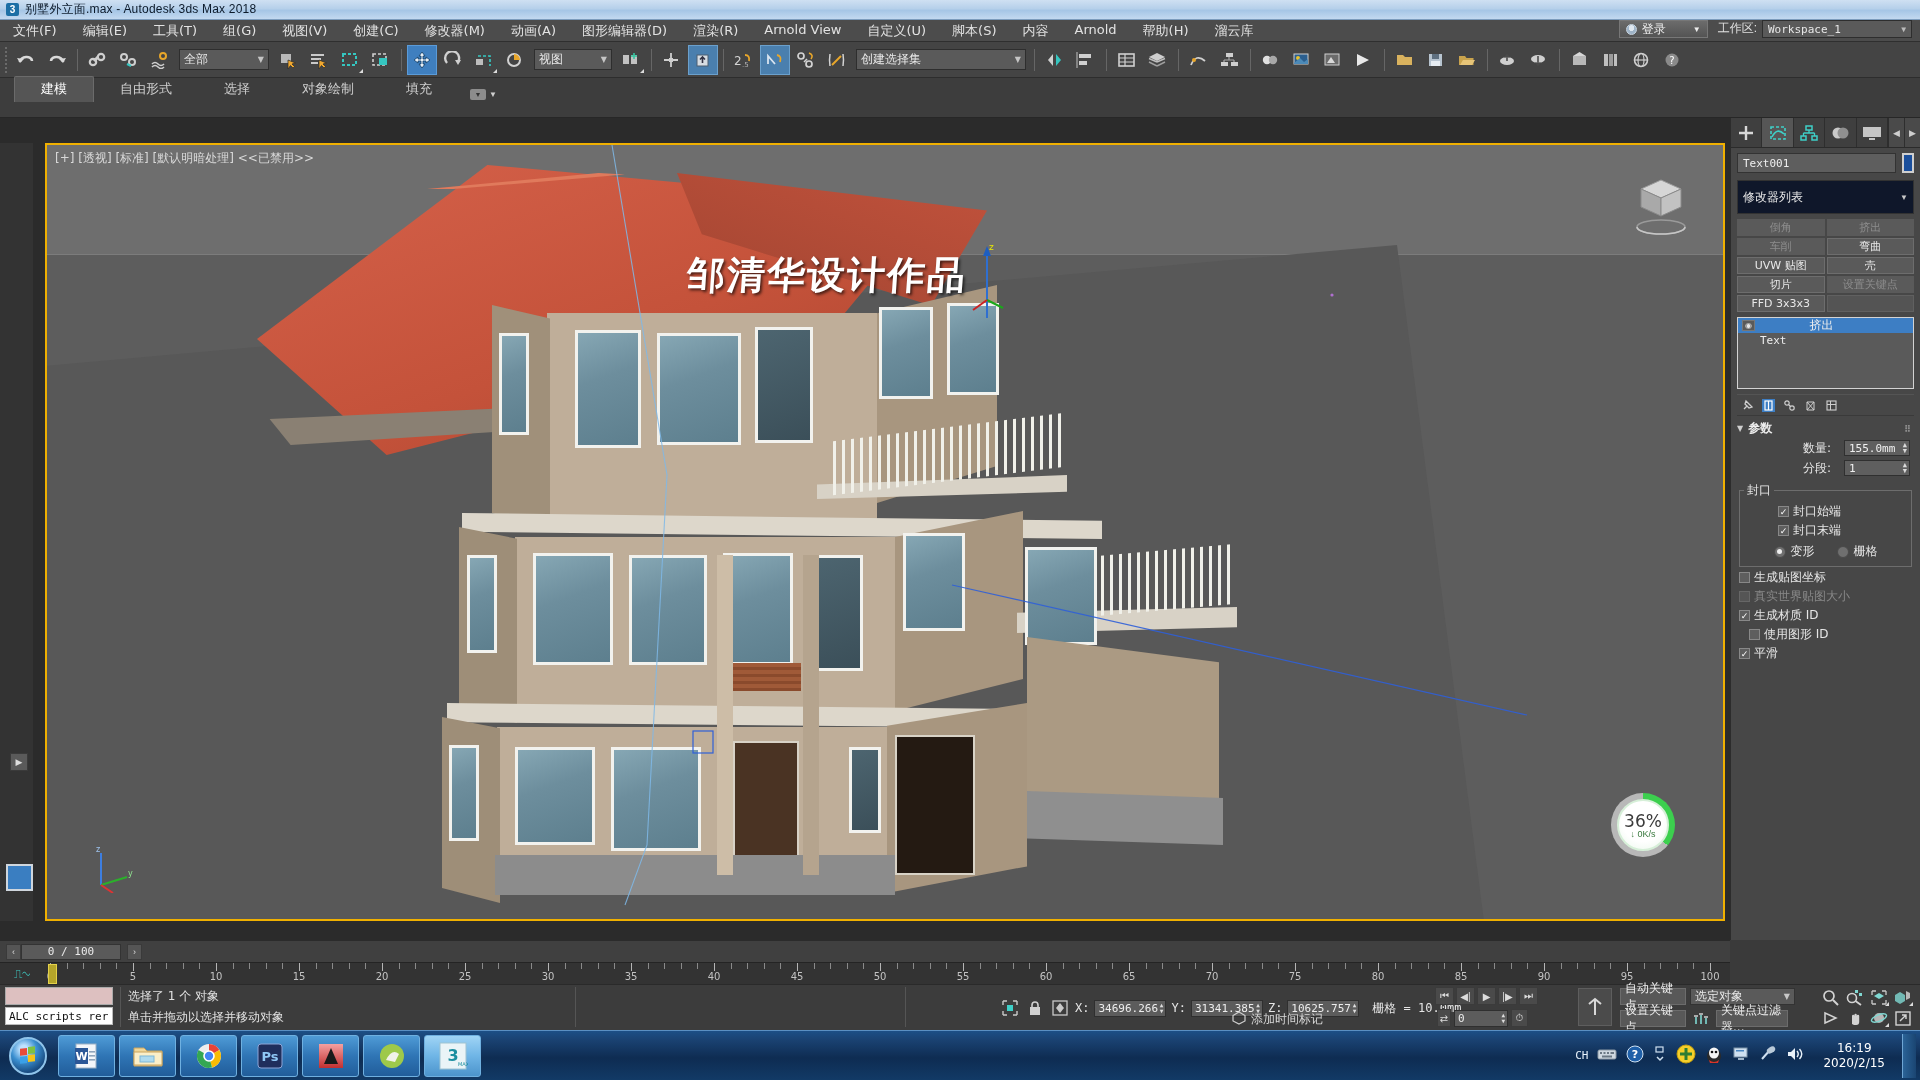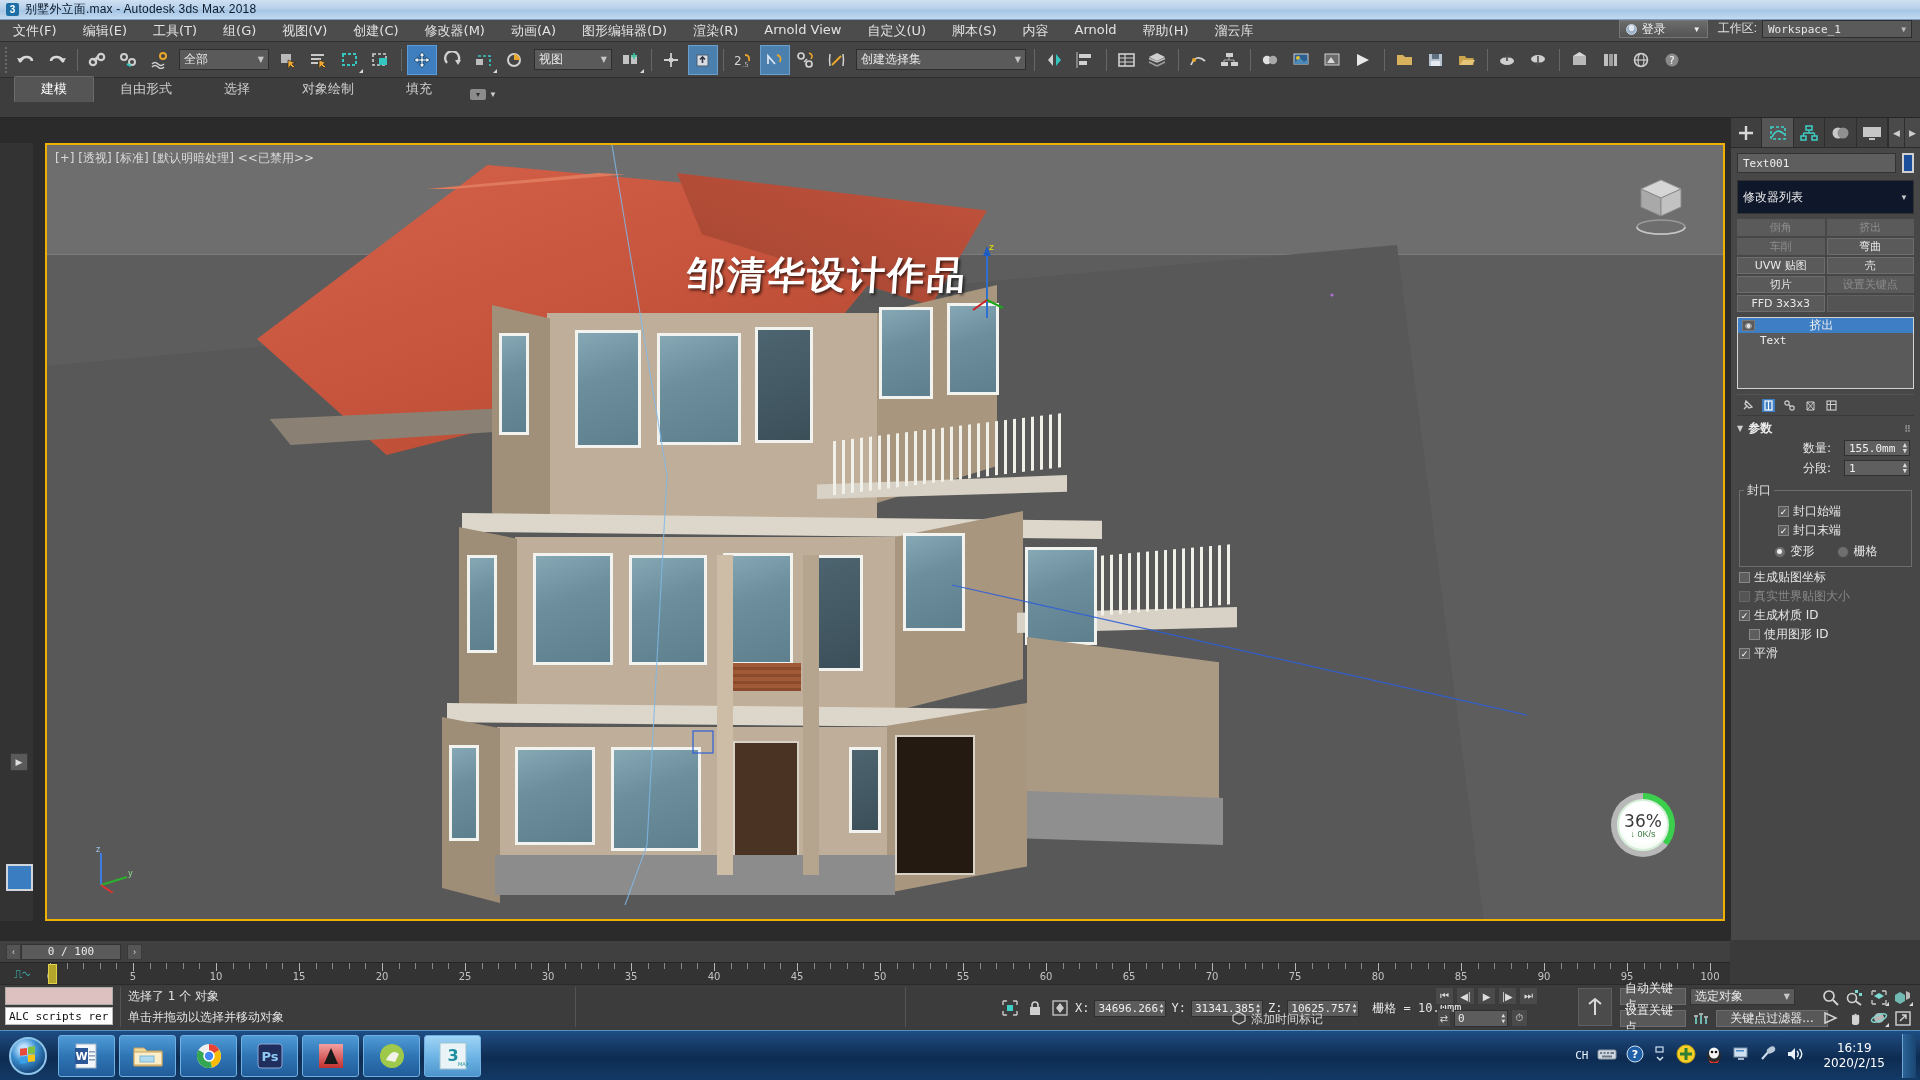--- a/index.html
+++ b/index.html
@@ -1154,21 +1154,21 @@
     </span>
   </div>
   <div style="position:absolute;left:1620px;top:24px;display:flex;align-items:center;gap:4px;">
     <span class="kbtn" style="width:66px">设置关键点</span>
     <span class="navIcon">
       <svg width="18" height="16" viewBox="0 0 18 16">
           <path d="M4 13 L4 6 M9 13 L9 4 M14 13 L14 7" stroke="#7fd8d2" stroke-width="1.6"></path>
           <path d="M2 5 L6 5 M7 3 L11 3 M12 6 L16 6" stroke="#cfcfcf" stroke-width="1.4"></path>
         </svg>
     </span>
-    <span class="kbtn" style="width:112px">关键点过滤器...</span>
+    <span class="kbtn" style="width:72px">关键点过滤器...</span>
   </div>
 
   <div style="position:absolute;left:1820px;top:3px;display:flex;gap:2px;">
     <span class="navIcon">
       <svg width="18" height="17" viewBox="0 0 18 17">
           <circle cx="7" cy="7" r="5" fill="none" stroke="#d3d3d3" stroke-width="1.7"></circle>
           <path d="M11 11 L16 16" stroke="#d3d3d3" stroke-width="2"></path>
         </svg>
     </span>
     <span class="navIcon">

